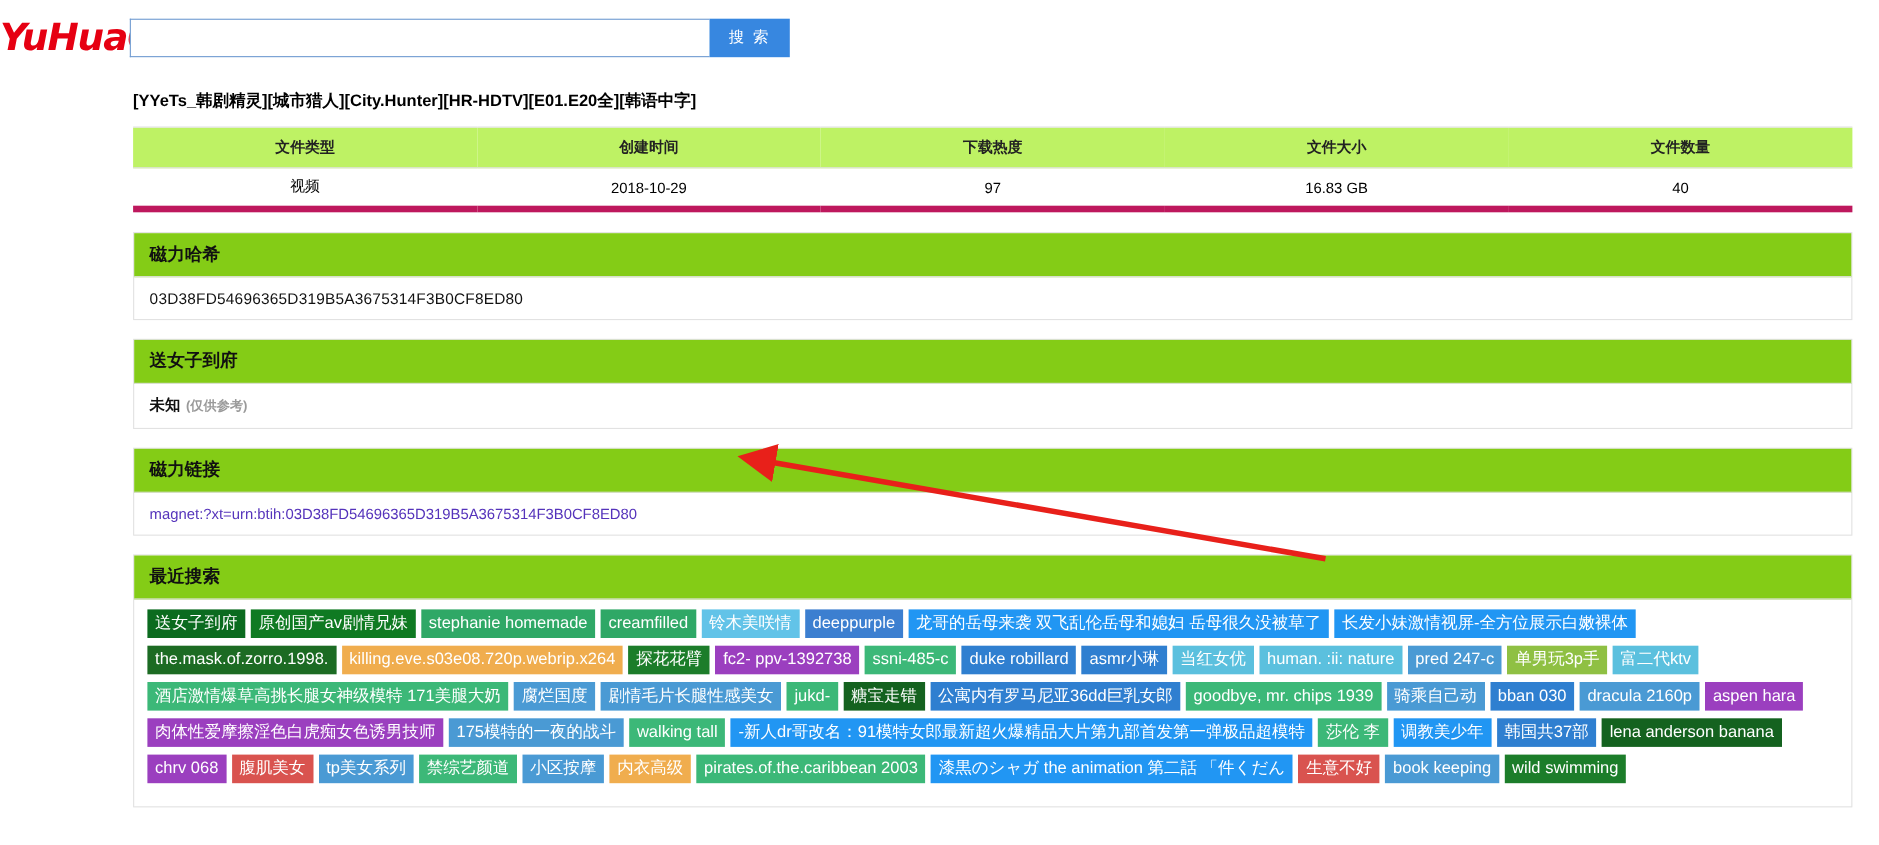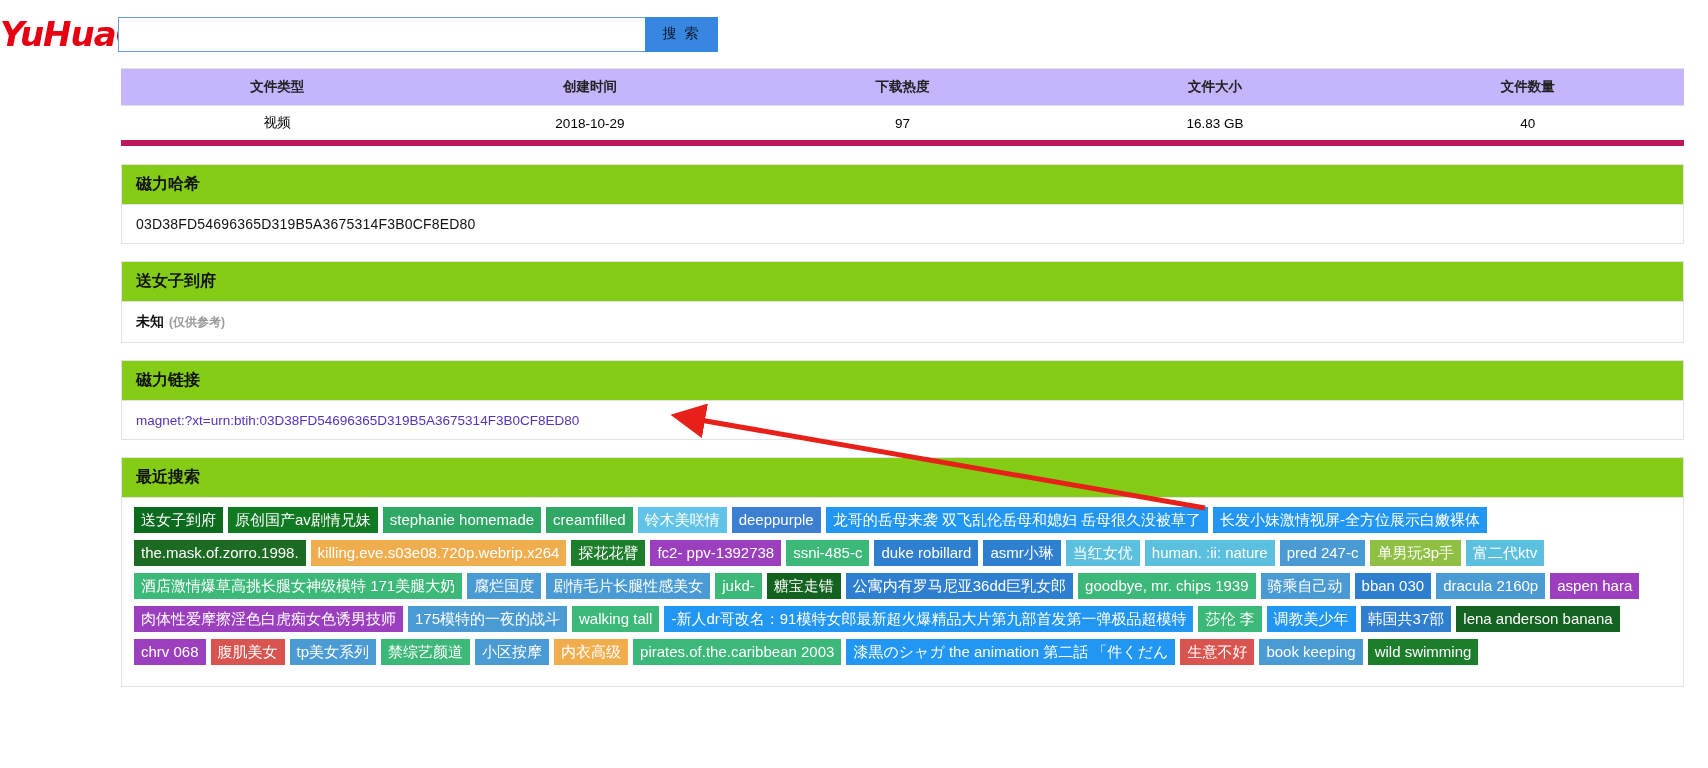--- a/index.html
+++ b/index.html
@@ -42,21 +42,21 @@
     padding: 4px 8px;
     outline: none;
     color: #000;
     background: #fff;
     font-family: "Liberation Sans", sans-serif;
   }
   .search-btn {
     width: 73px;
     height: 35px;
     background: #3787e0;
-    color: #0f172a;
+    color: #ffffff;
     border: none;
     font-size: 14px;
     letter-spacing: 2px;
     cursor: pointer;
     font-family: "Liberation Sans", sans-serif;
   }
 
   
   .content { padding: 0 24px 0 121px; }
 
@@ -70,21 +70,21 @@
 
   
   table.info {
     width: 100%;
     border-collapse: collapse;
     font-size: 13.5px;
     margin-bottom: 18px;
     table-layout: fixed;
   }
   table.info thead th {
-    background: #c4b5fd;
+    background: #bef264;
     border-top: 1px solid #e0e0e0;
     border-bottom: 1px solid #e0e0e0;
     font-weight: bold;
     color: #222;
     padding: 9px 4px;
     text-align: center;
   }
   table.info tbody td {
     padding: 8px 4px;
     text-align: center;
@@ -155,20 +155,21 @@
   <div class="header">
     <div class="logo">YuHuaGe</div>
     <div class="search-wrap">
       <input class="search-input" type="text" autofocus="" placeholder="" style="">
       <button class="search-btn">搜 索</button>
     </div>
   </div>
 
   <div class="content">
 
+    <div class="file-title">[YYeTs_韩剧精灵][城市猎人][City.Hunter][HR-HDTV][E01.E20全][韩语中字]</div>
 
     <table class="info">
       <thead>
         <tr>
           <th>文件类型</th>
           <th>创建时间</th>
           <th>下载热度</th>
           <th>文件大小</th>
           <th>文件数量</th>
         </tr>

